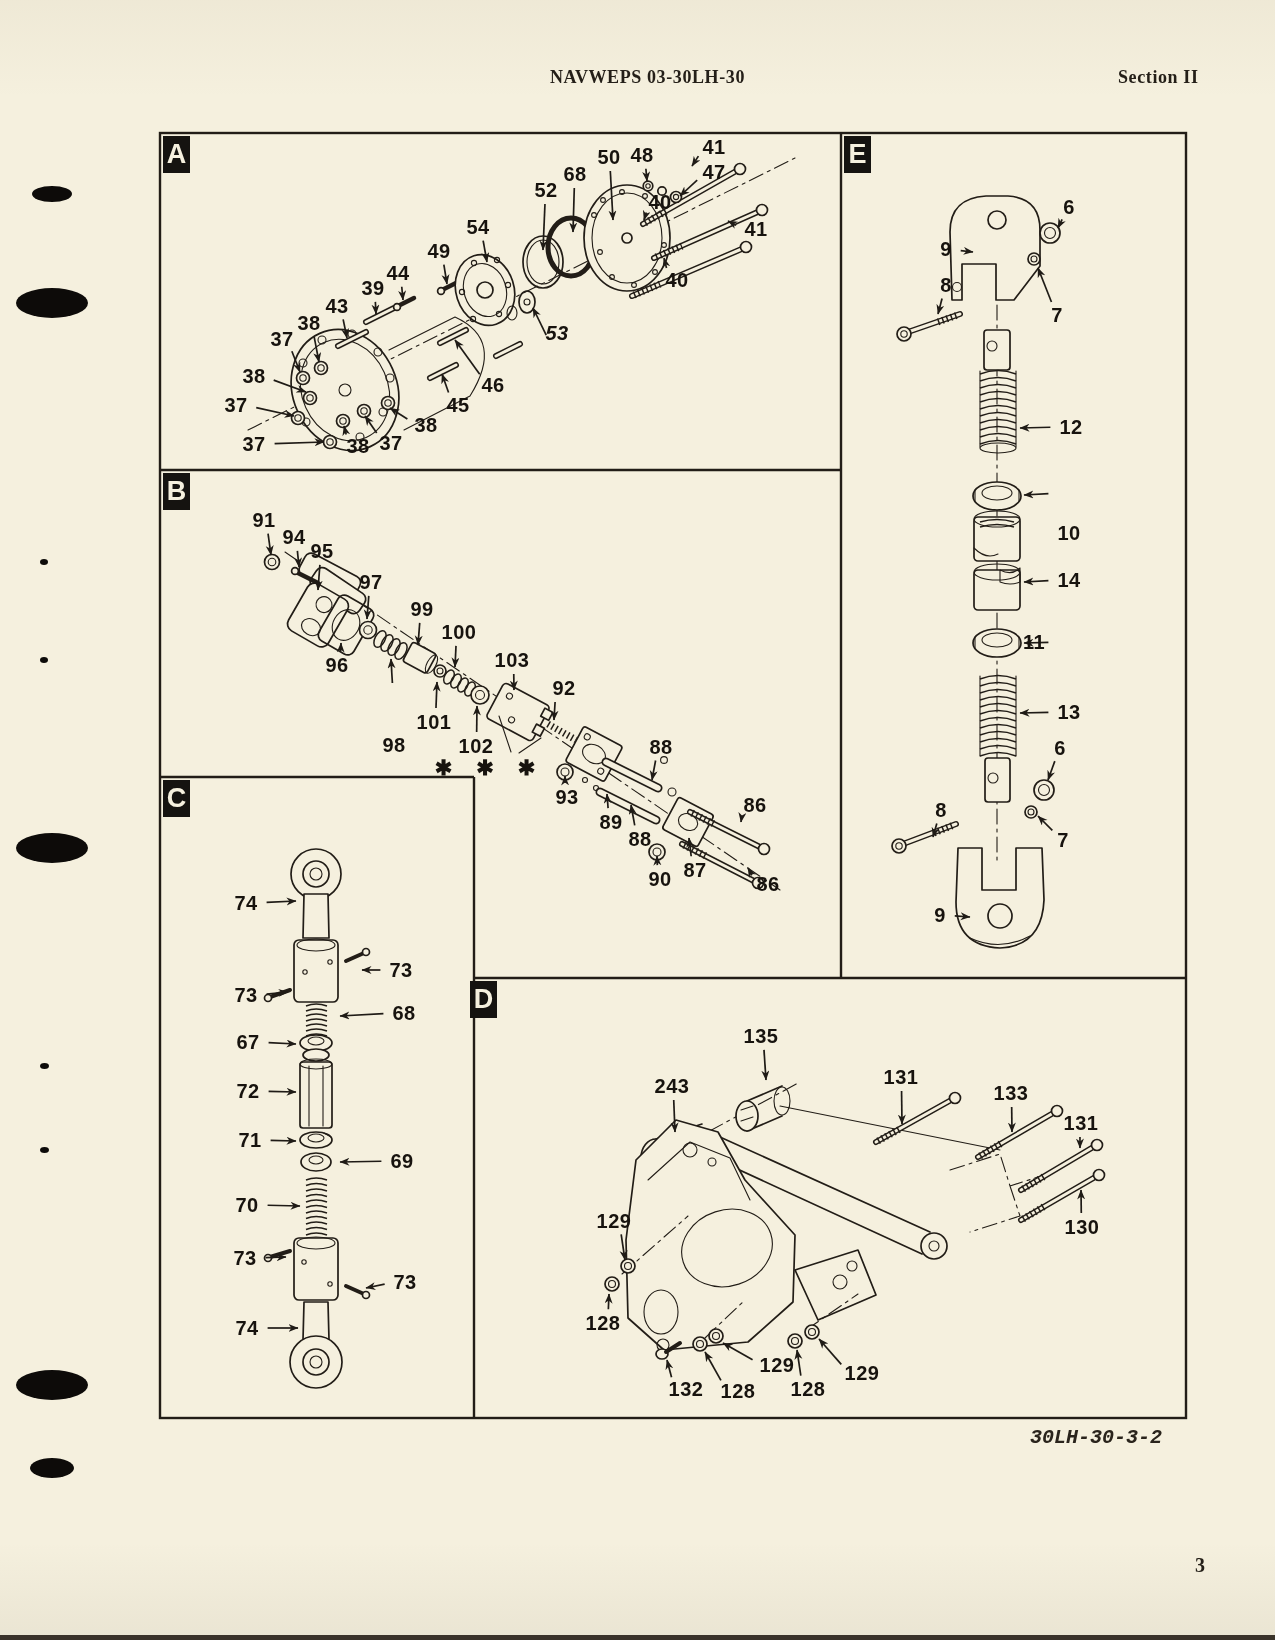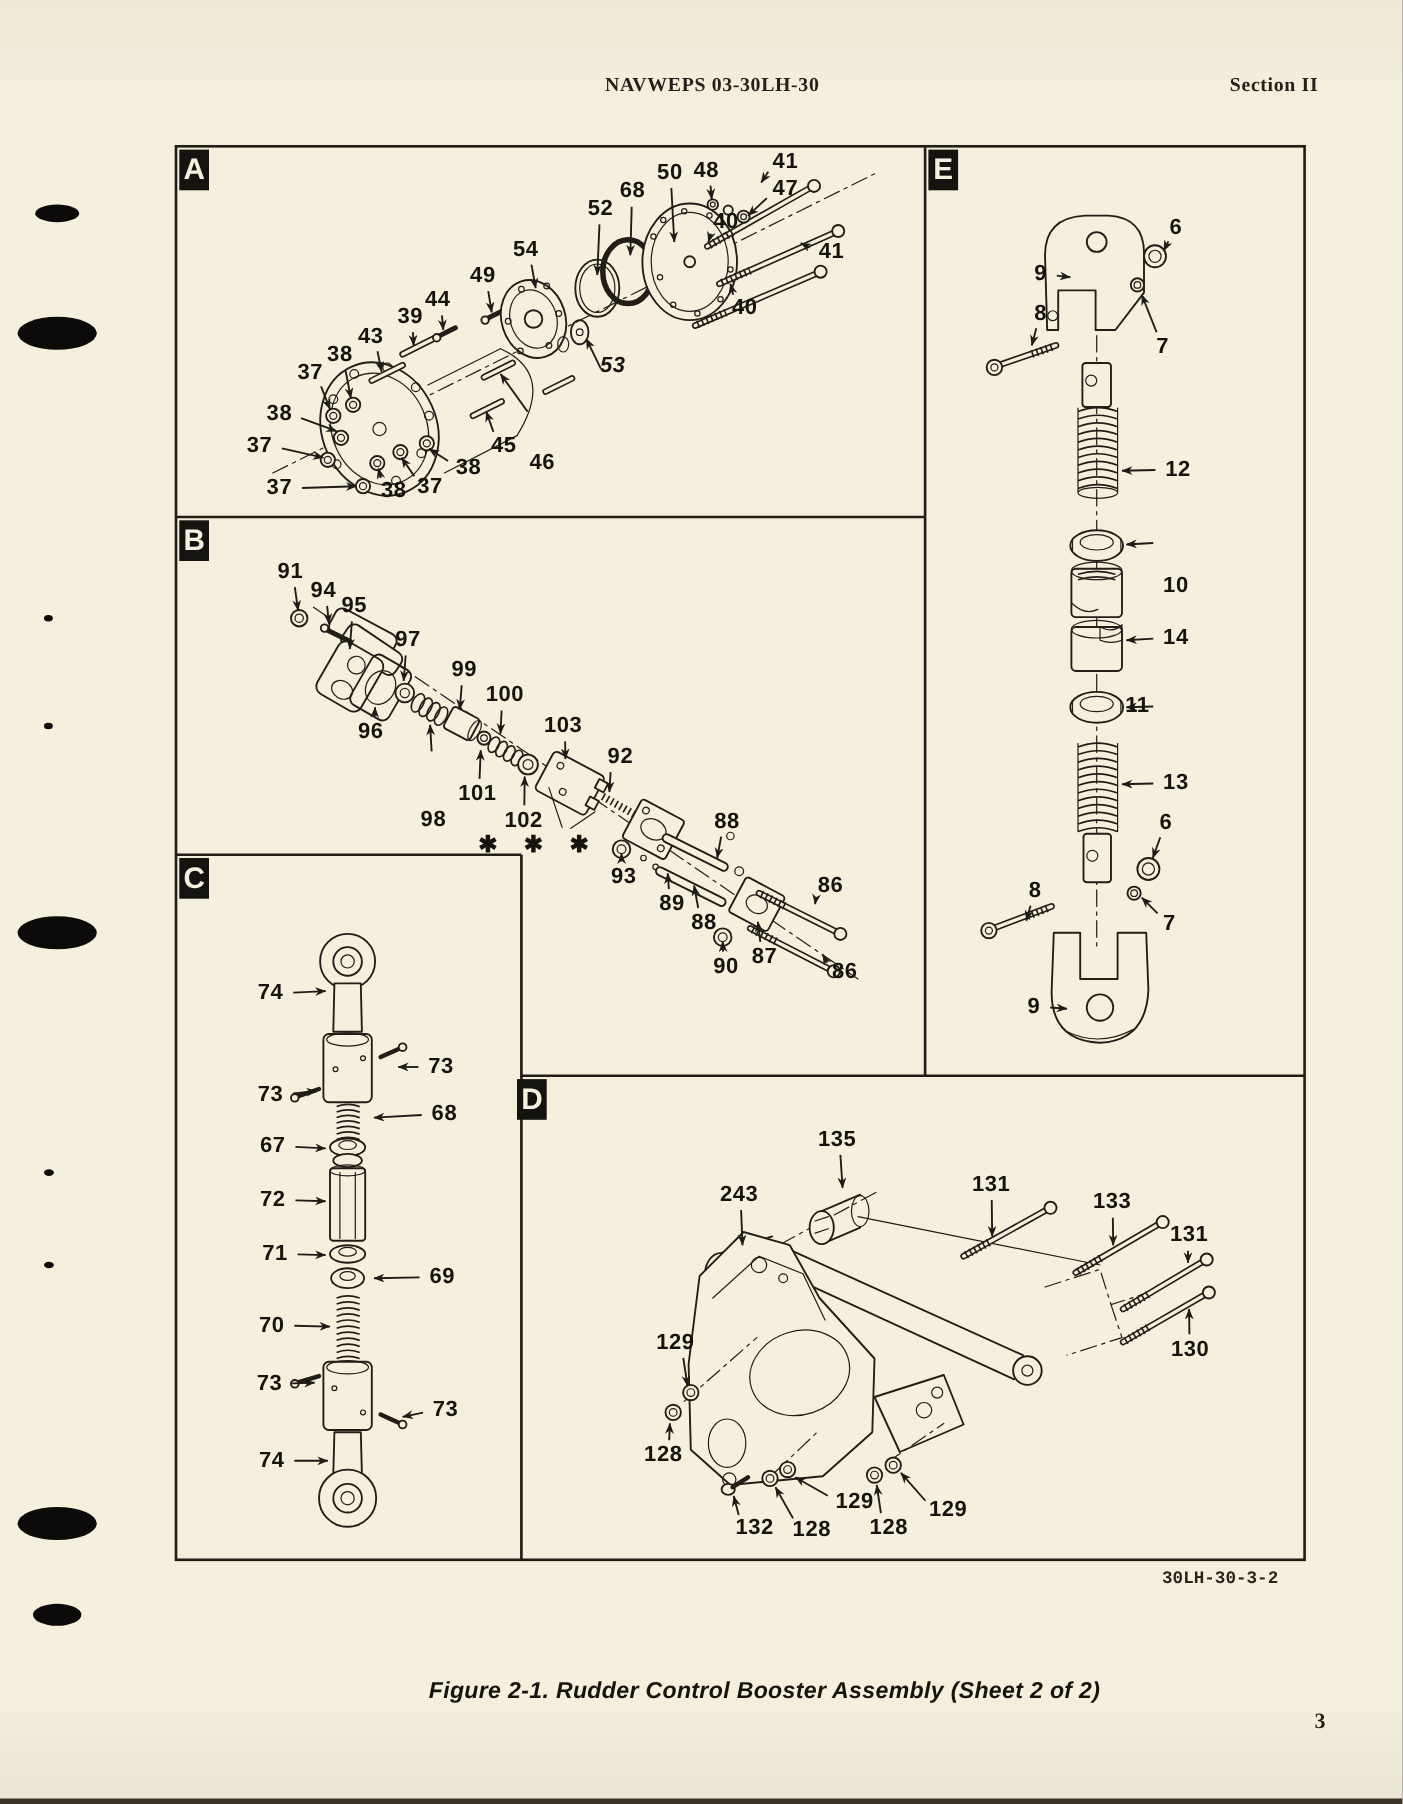--- a/index.html
+++ b/index.html
@@ -26,22 +26,22 @@
     font:700 20px "Liberation Sans", sans-serif;color:#17130e;
     white-space:nowrap;letter-spacing:.5px;z-index:30;
   }
   .star-callout{font-size:21px;letter-spacing:9px;padding-left:9px;}
   .tab{
     position:absolute;width:27px;height:37px;background:#151310;color:#f5f0de;
     font:700 27px/37px "Liberation Sans", sans-serif;text-align:center;z-index:25;
   }
   .hdr{position:absolute;font-family:"Liberation Serif", serif;font-weight:700;
     font-size:18px;color:#241f18;letter-spacing:.6px;white-space:nowrap;}
-  .figcode{position:absolute;font-family:"Liberation Mono", monospace;font-size:16px;
-    font-weight:700;color:#2a241c;letter-spacing:0;white-space:nowrap;}
+  .figcode{position:absolute;font-family:"Liberation Mono", monospace;font-size:20px;
+    font-weight:700;color:#2a241c;letter-spacing:0;white-space:nowrap;font-style:italic;}
   .caption{position:absolute;left:200px;top:1526px;width:990px;text-align:center;
     font:700 italic 21px "Liberation Sans", sans-serif;color:#17130e;letter-spacing:.3px;}
   .pageno{position:absolute;left:1180px;top:1554px;width:40px;text-align:center;
     font-family:"Liberation Serif", serif;font-weight:700;font-size:20px;color:#241f18;}
   .mark{position:absolute;background:#0d0b09;border-radius:50%;z-index:5;}
   .botedge{position:absolute;left:0;bottom:0;width:100%;height:5px;background:#3a332a;}
 </style>
 </head>
 <body>
 
@@ -539,39 +539,38 @@
       </g>
   </svg>
 
   <div class="tab" style="left:163px;top:136px;">A</div>
   <div class="tab" style="left:163px;top:473px;">B</div>
   <div class="tab" style="left:163px;top:780px;">C</div>
   <div class="tab" style="left:470px;top:981px;">D</div>
   <div class="tab" style="left:844px;top:136px;">E</div>
 
   <div class="figcode" style="left:1020px;top:1426px;width:142px;text-align:right;">30LH-30-3-2</div>
-  <div class="caption">Figure 2-1.  Rudder Control Booster Assembly (Sheet 2 of 2)</div>
   <div class="pageno">3</div>
 
   <div class="botedge"></div>
 <div class="callout" style="left: 478px; top: 227px;">54</div>
     <div class="callout" style="left: 439px; top: 251px;">49</div>
     <div class="callout" style="left: 398px; top: 273px;">44</div>
     <div class="callout" style="left: 373px; top: 288px;">39</div>
     <div class="callout" style="left: 337px; top: 306px;">43</div>
     <div class="callout" style="left: 309px; top: 323px;">38</div>
     <div class="callout" style="left: 282px; top: 339px;">37</div>
     <div class="callout" style="left: 254px; top: 376px;">38</div>
     <div class="callout" style="left: 236px; top: 405px;">37</div>
     <div class="callout" style="left: 254px; top: 444px;">37</div>
     <div class="callout" style="left: 358px; top: 446px;">38</div>
     <div class="callout" style="left: 391px; top: 443px;">37</div>
     <div class="callout" style="left: 426px; top: 425px;">38</div>
     <div class="callout" style="left: 458px; top: 405px;">45</div>
-    <div class="callout" style="left: 493px; top: 385px; margin-top: 36px;">46</div>
+    <div class="callout" style="left: 493px; top: 385px;">46</div>
     <div class="callout" style="left: 557px; top: 333px; font-style: italic;">53</div>
     <div class="callout" style="left: 677px; top: 280px;">40</div>
     <div class="callout" style="left: 756px; top: 229px;">41</div>
     <div class="callout" style="left: 660px; top: 202px;">40</div>
     <div class="callout" style="left: 714px; top: 172px;">47</div>
     <div class="callout" style="left: 642px; top: 155px;">48</div>
     <div class="callout" style="left: 714px; top: 147px;">41</div>
     <div class="callout" style="left: 609px; top: 157px;">50</div>
     <div class="callout" style="left: 575px; top: 174px;">68</div>
     <div class="callout" style="left: 546px; top: 190px;">52</div>

